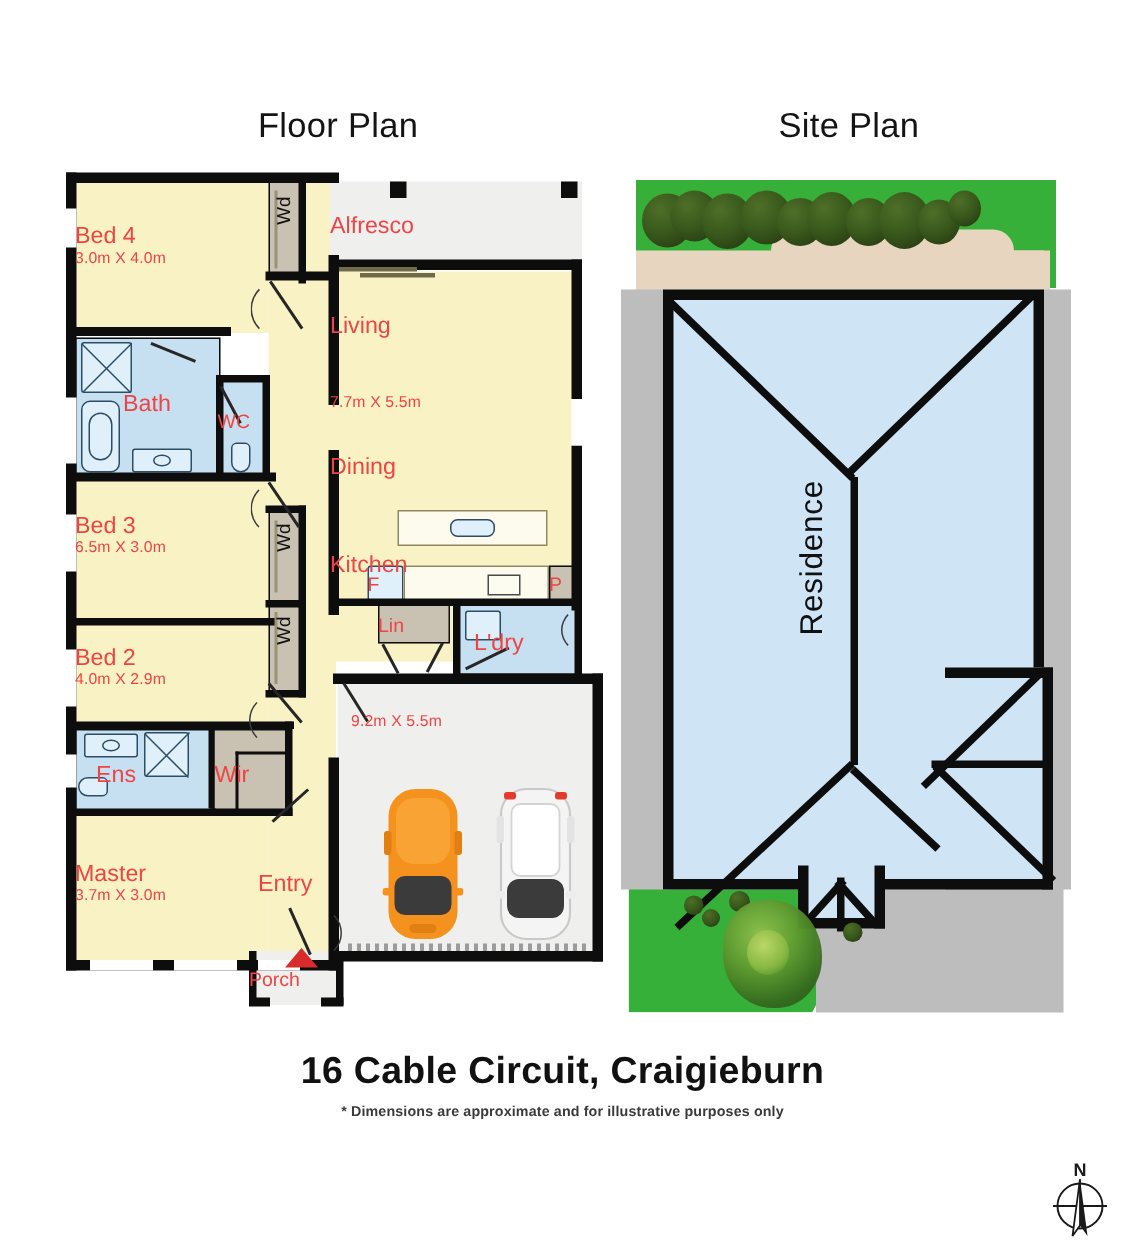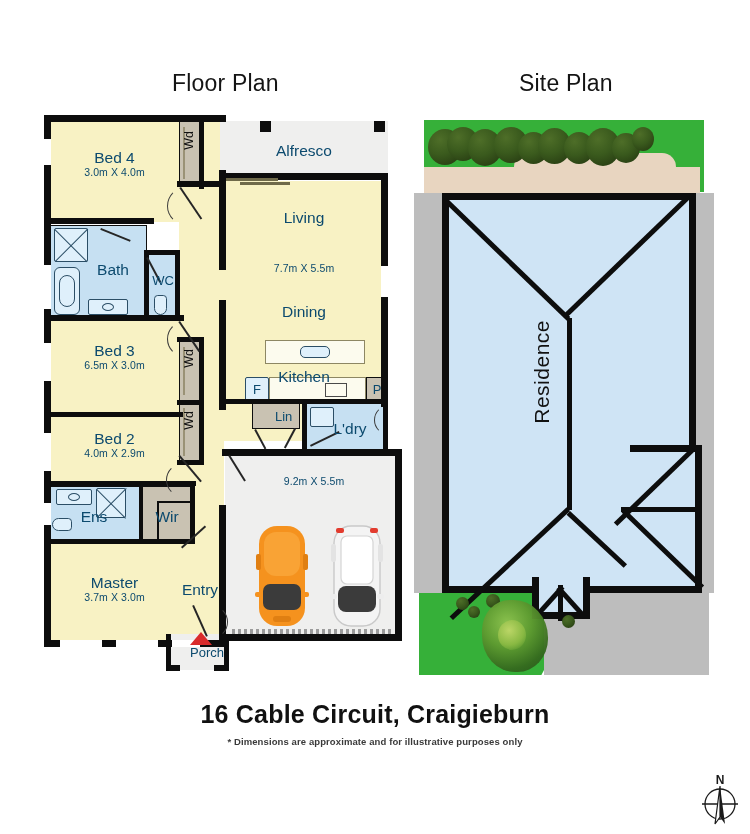--- a/index.html
+++ b/index.html
@@ -50,23 +50,23 @@
   .pantry   { background: #c9c2b2; border: 1.6px solid #0e0e0e; }
   .bench    { background: #fcfbee; border: 1.4px solid #8d8763; }
   .fixture  { background: #dff0fb; border: 1.4px solid #2b4e66; border-radius: 2px; }
 
   
   .wall { background: #0d0d0d; position: absolute; }
 
   
   .rlabel {
     position: absolute;
-    text-align: center;
+    text-align: left;
     white-space: nowrap;
-    color: #0c4a6e;
+    color: #ef4444;
     font-weight: 400;
   }
   .rname { font-size: 15.5px; line-height: 17px; }
   .rname.sm { font-size: 13px; }
   .rdim  { font-size: 10.5px; font-weight: 400; line-height: 13px; letter-spacing: .1px; }
 
   .vlabel {
     position: absolute;
     writing-mode: vertical-rl;
     transform: rotate(180deg);
@@ -312,21 +312,21 @@
   </div>
   <div class="rlabel" style="left:176px;top:147px;width:168px;">
     <div class="rdim">7.7m X 5.5m</div>
   </div>
   <div class="rlabel" style="left:176px;top:188px;width:168px;">
     <div class="rname">Dining</div>
   </div>
   <div class="rlabel" style="left:176px;top:253px;width:168px;">
     <div class="rname">Kitchen</div>
   </div>
-  <div class="rlabel" style="left:208px;top:293px;width:28px;padding-left:23px;">
+  <div class="rlabel" style="left:208px;top:293px;width:28px;">
     <div class="rname sm">Lin</div>
   </div>
   <div class="rlabel" style="left:272px;top:305px;width:68px;">
     <div class="rname">L'dry</div>
   </div>
   <div class="rlabel" style="left:190px;top:360px;width:160px;">
     <div class="rdim">9.2m X 5.5m</div>
   </div>
 
   <div class="vlabel" style="left:138px;top:16px;">Wd</div>

